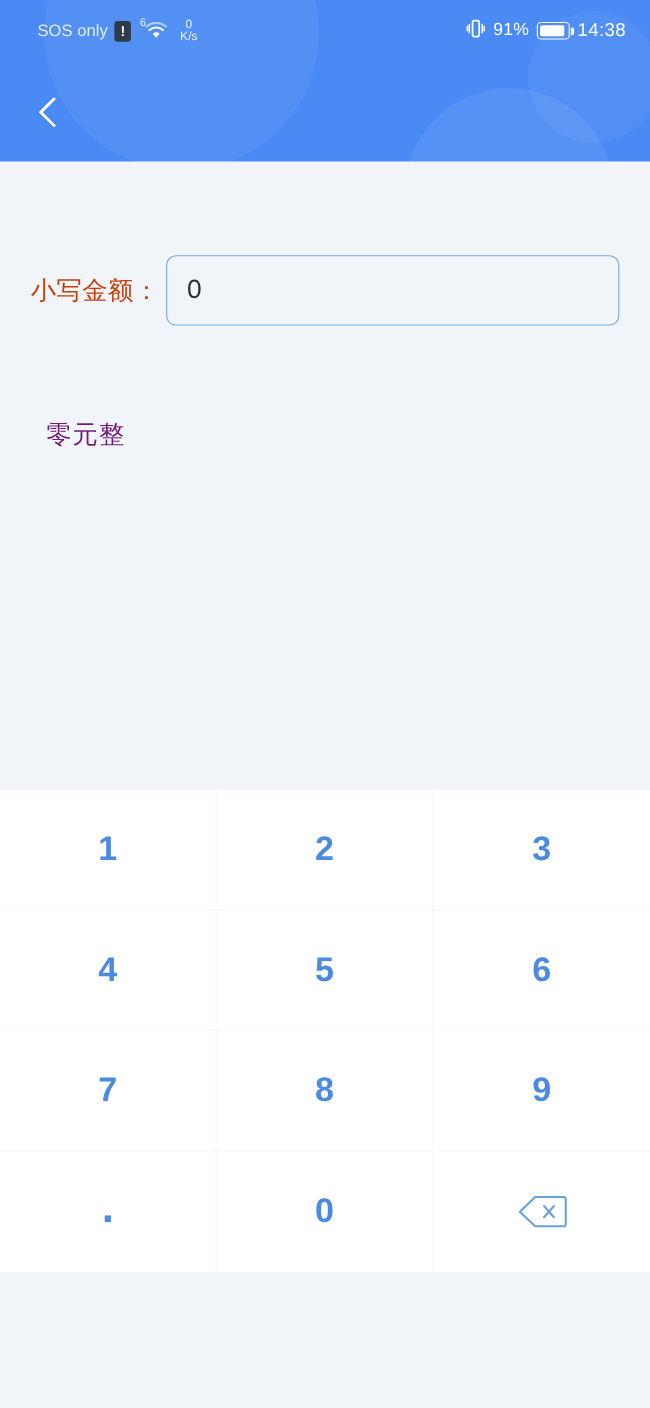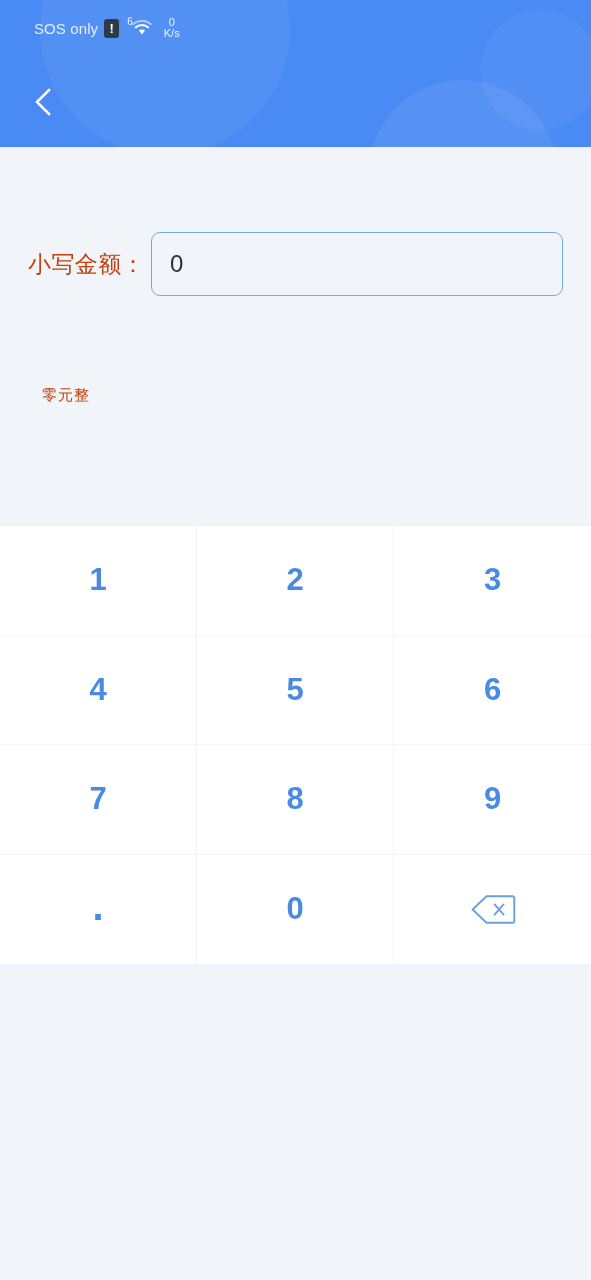--- a/index.html
+++ b/index.html
@@ -10,21 +10,21 @@
     width: 591px;
     height: 1280px;
     overflow: hidden;
     font-family: "Liberation Sans", "DejaVu Sans", sans-serif;
     background: #f1f4f8;
     -webkit-font-smoothing: antialiased;
   }
   .phone {
     position: relative;
     width: 591px;
-    height: 964px;
+    height: 1156px;
     background: #f1f4f8;
     display: flex;
     flex-direction: column;
   }
 
   
   .header {
     position: relative;
     width: 591px;
     height: 147px;
@@ -213,22 +213,22 @@
     border-radius: 9px;
     background: transparent;
     color: #2b2f36;
     font-size: 24px;
     font-family: "Liberation Sans", "DejaVu Sans", sans-serif;
     padding: 0 18px;
     outline: none;
   }
   .result-value {
     margin-left: 14px;
-    font-size: 15px;
-    color: #c2410c;
+    font-size: 23px;
+    color: #701a75;
     letter-spacing: 1px;
   }
 
   
   .convert-btn {
     position: absolute;
     left: 82px;
     top: 385px;
     width: 428px;
     height: 81px;
@@ -301,20 +301,34 @@
             <path d="M3.9 7.3 A9.2 9.2 0 0 1 16.1 7.3" stroke="#ffffff" stroke-width="2" fill="none" stroke-linecap="round"></path>
             <path d="M1.2 4.1 A13.4 13.4 0 0 1 18.8 4.1" stroke="#ffffff" stroke-width="2" fill="none" stroke-linecap="round" opacity="0.55"></path>
           </svg>
         </span>
         <span class="net-speed">
           <span class="num">0</span>
           <span class="unit">K/s</span>
         </span>
       </div>
 
+      <div class="sb-right">
+        <span>
+          <svg width="17" height="18" viewBox="0 0 17 18" aria-hidden="true">
+            <rect x="5.6" y="1.8" width="6" height="14.4" rx="1.6" stroke="#ffffff" stroke-width="1.6" fill="none"></rect>
+            <path d="M2.6 5.4 L2.6 12.6 M0.7 7.2 L0.7 10.8" stroke="#ffffff" stroke-width="1.5" stroke-linecap="round"></path>
+            <path d="M14.4 5.4 L14.4 12.6 M16.3 7.2 L16.3 10.8" stroke="#ffffff" stroke-width="1.5" stroke-linecap="round"></path>
+          </svg>
+        </span>
+        <span class="batt-pct">91%</span>
+        <span class="batt">
+          <span class="batt-fill" style="width: 91%;"></span>
+        </span>
+        <span class="clock">14:38</span>
+      </div>
     </div>
 
     <div class="titlebar">
       <div class="back-btn">
         <span class="chevron-left"></span>
       </div>
     </div>
   </div>
 
   <div class="content">

